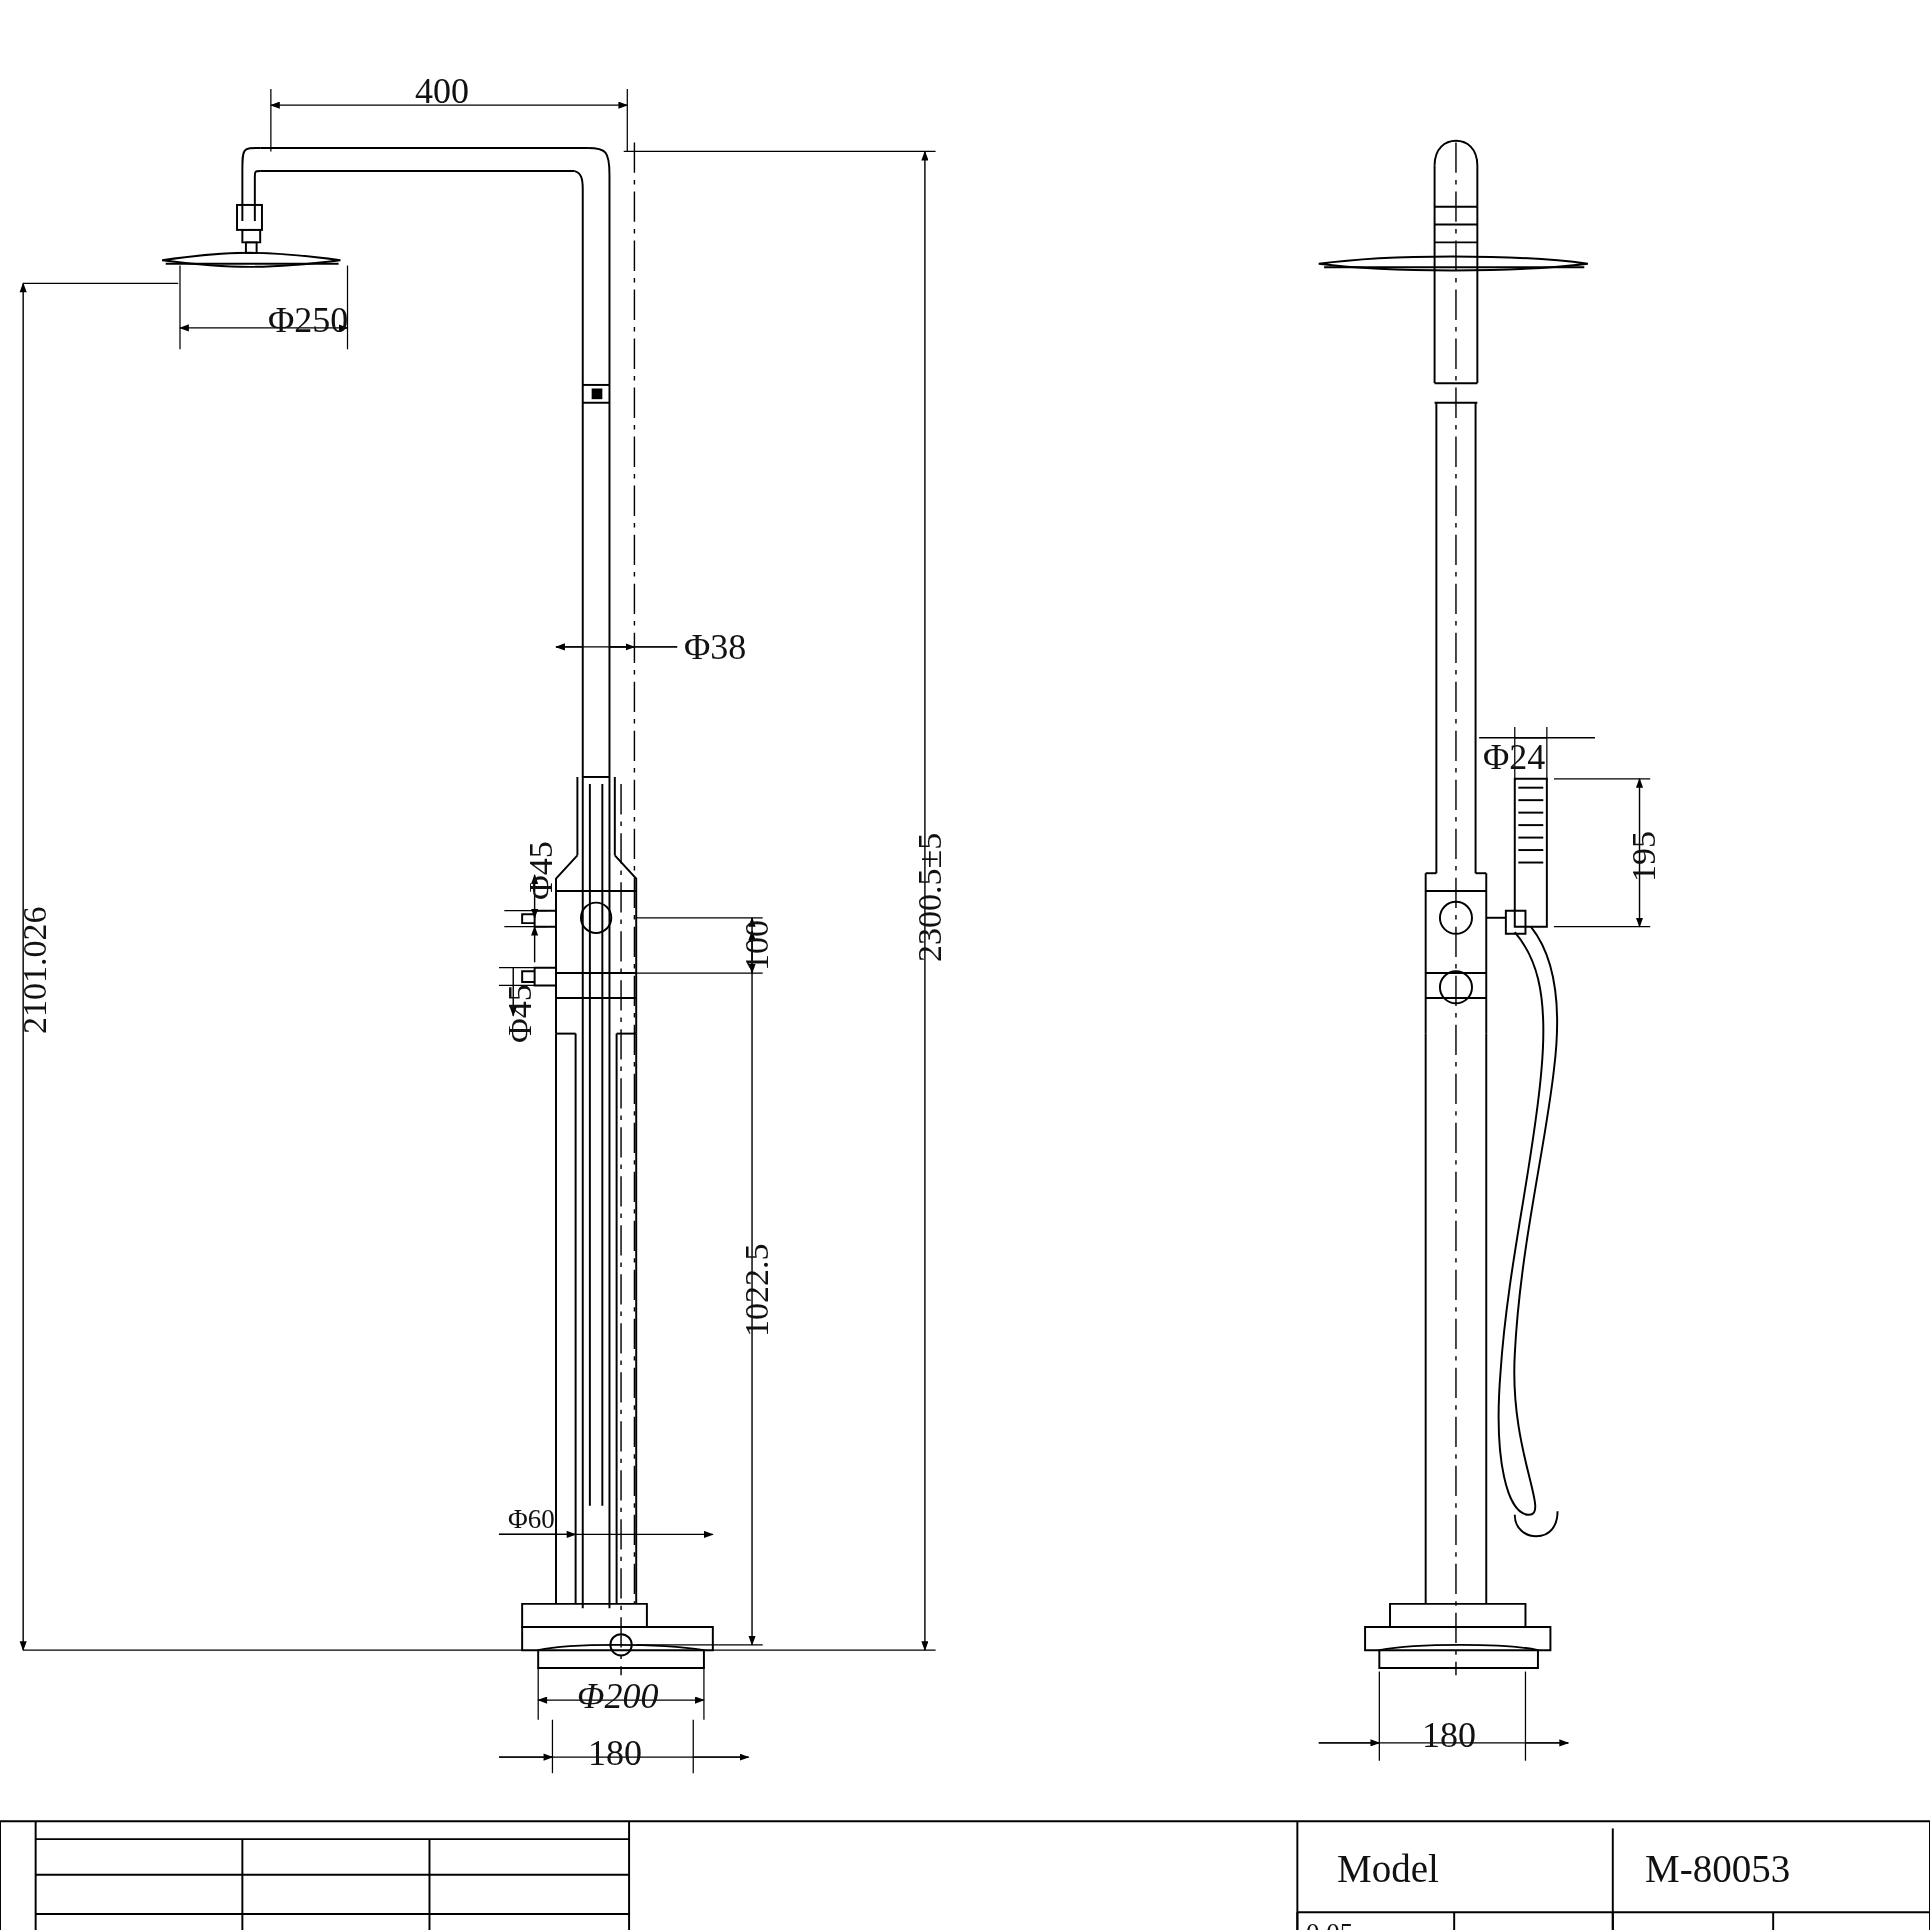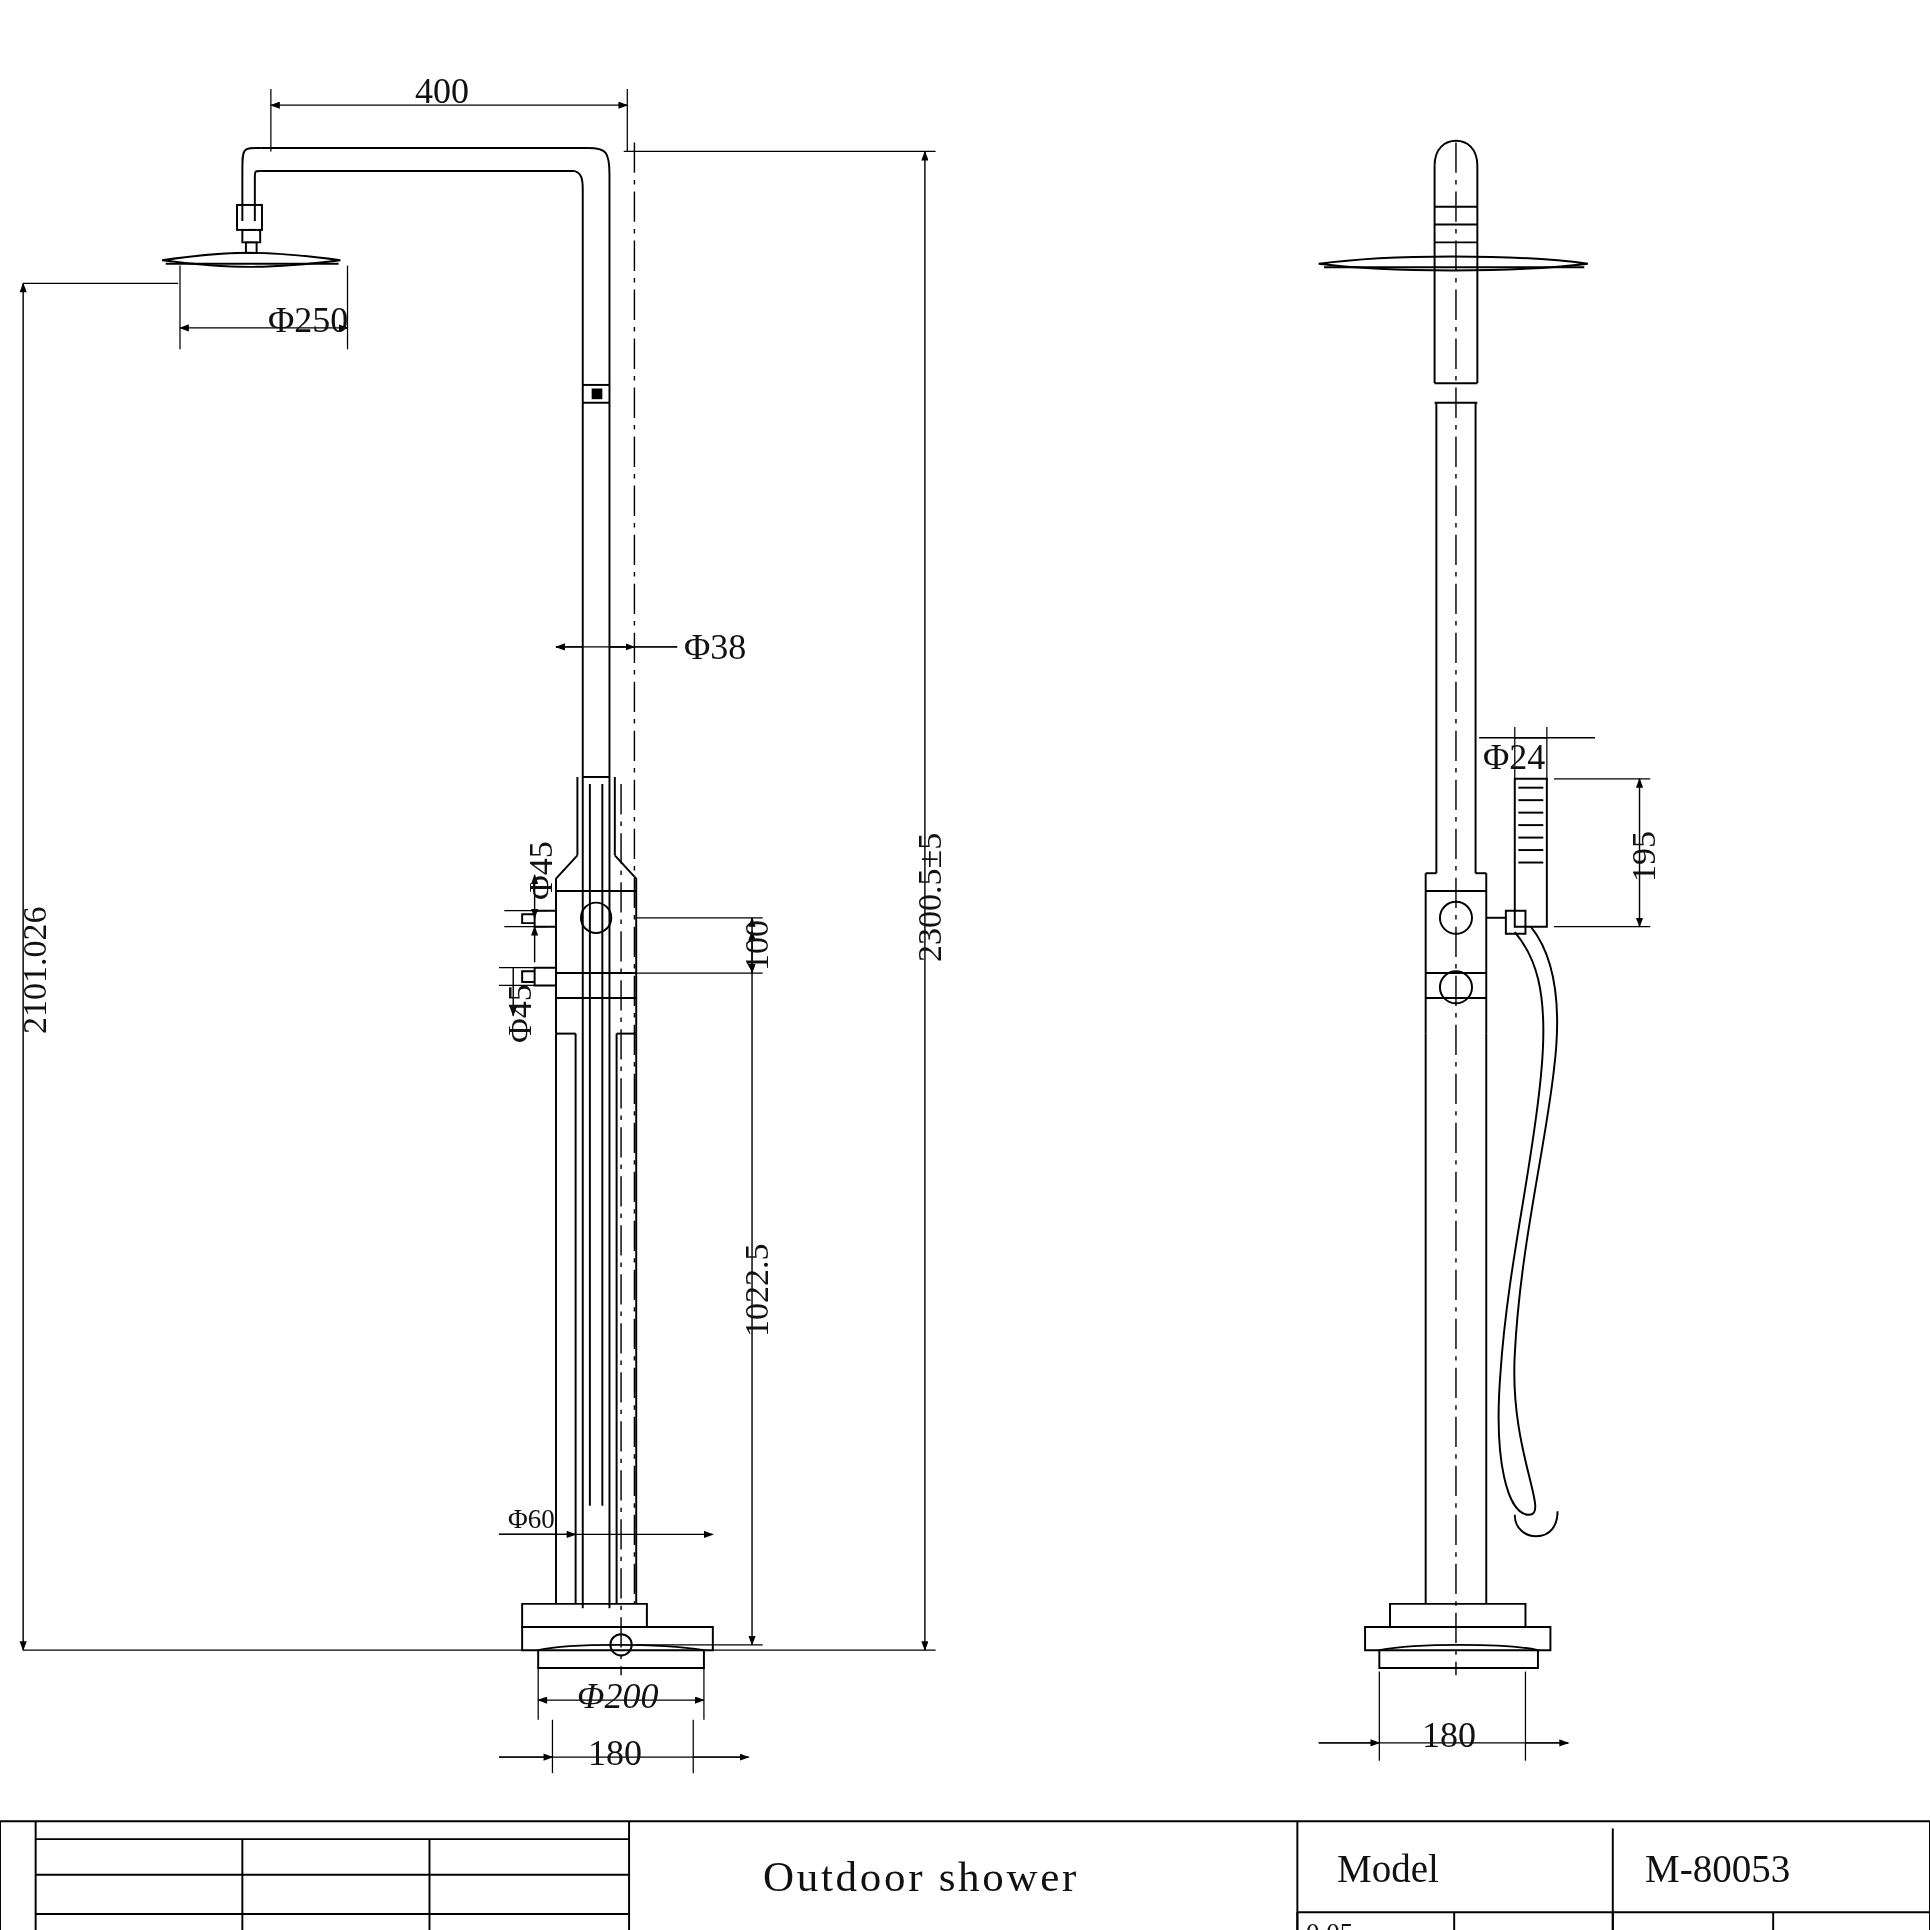--- a/index.html
+++ b/index.html
@@ -259,21 +259,20 @@
 <div class="lbl" style="left:577px;top:1675px;font-size:36px;font-style:italic;">Φ200</div>
 
 <div class="lbl" style="left:588px;top:1732px;font-size:36px;">180</div>
 
 <div class="lbl" style="left:1483px;top:736px;font-size:36px;">Φ24</div>
 
 <div class="lbl rot90" style="left:1625px;top:882px;font-size:34px;">195</div>
 
 <div class="lbl" style="left:1422px;top:1714px;font-size:36px;">180</div>
 
-<div class="lbl titletext" style="left:763px;top:1852px;font-size:43px;">Outdoor shower</div>
 
 <div class="lbl" style="left:1337px;top:1846px;font-size:39px;">Model</div>
 
 <div class="lbl" style="left:1645px;top:1846px;font-size:39px;">M-80053</div>
 
 <div class="lbl" style="left:1306px;top:1918px;font-size:27px;">0.05</div>
 
 </div>
 
 

